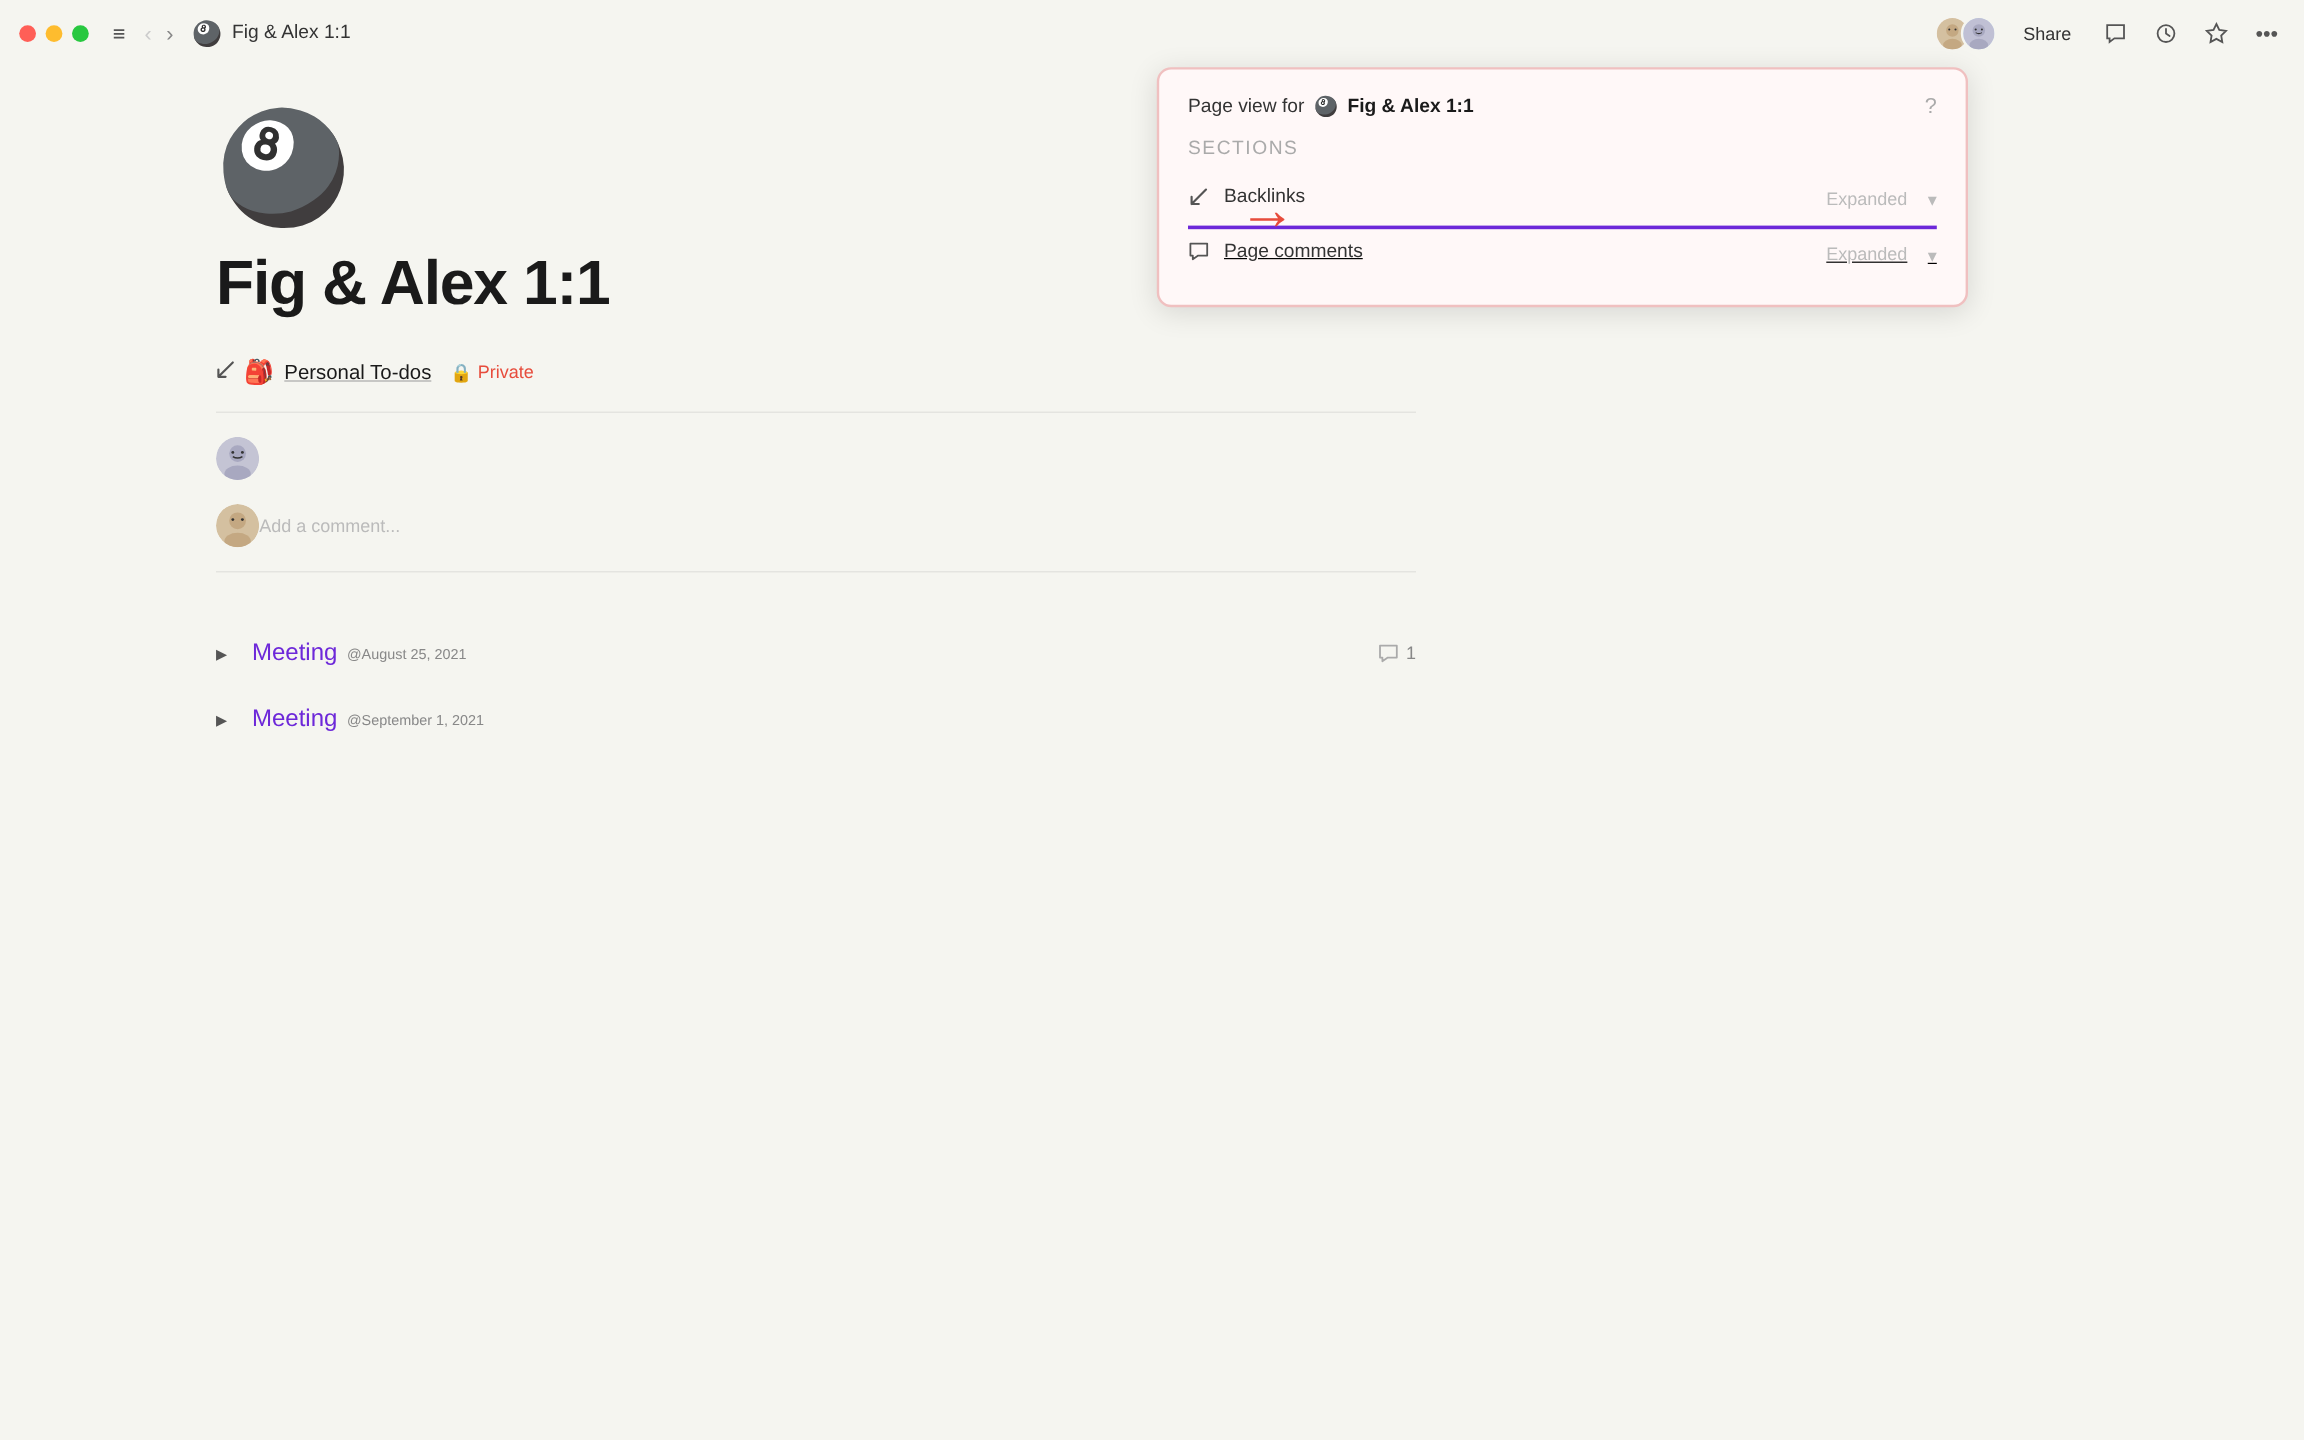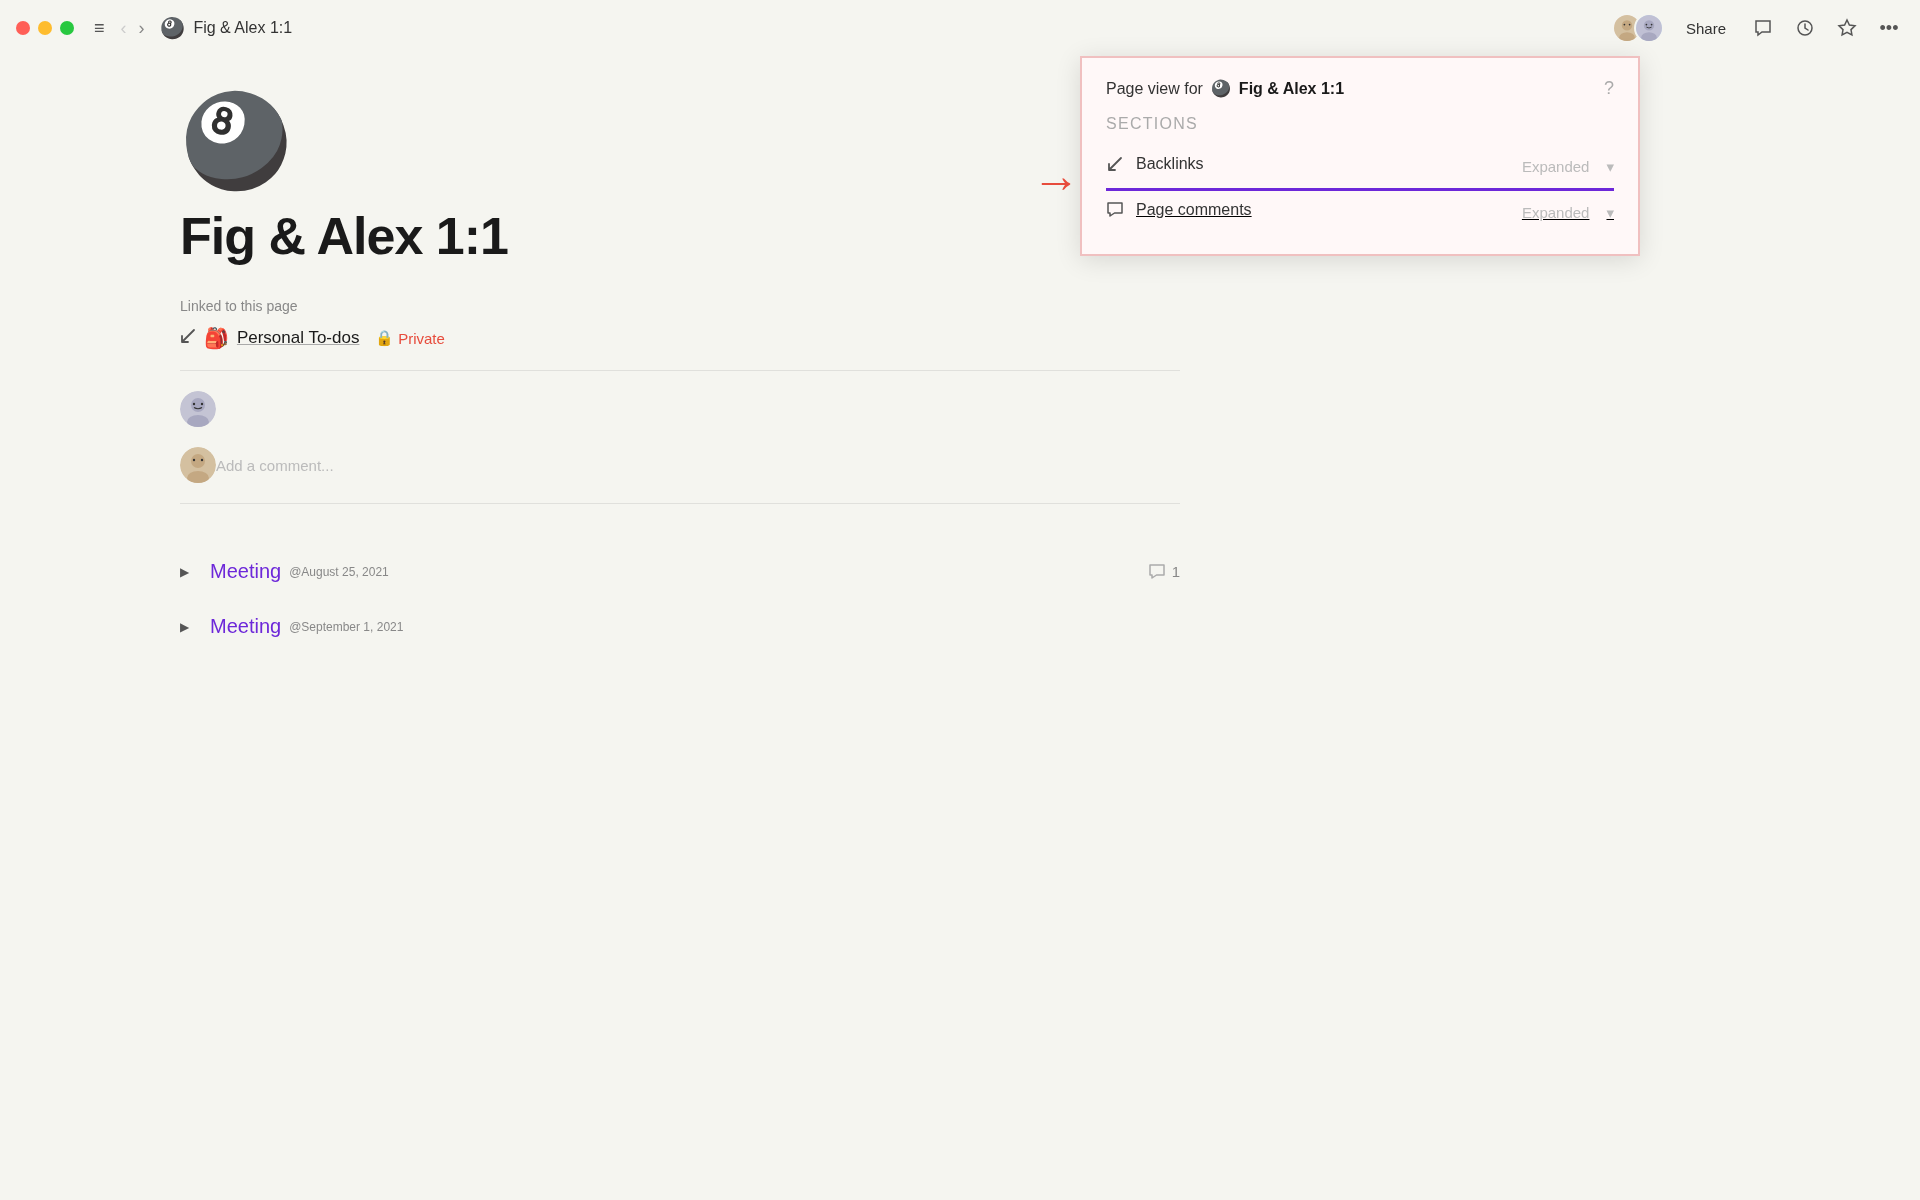--- a/index.html
+++ b/index.html
@@ -295,24 +295,24 @@
       gap: 6px;
       color: #888;
       font-size: 15px;
     }
 
     
     .page-view-popup {
       position: absolute;
       top: 56px;
       right: 280px;
-      width: 560px;
+      width: 676px;
       background: #fff8f8;
       border: 2px solid #f0c0c0;
-      border-radius: 0;
+      border-radius: 12px;
       padding: 20px 24px;
       box-shadow: 0 4px 24px rgba(0,0,0,0.12);
       z-index: 100;
     }
 
     .popup-header {
       display: flex;
       align-items: center;
       justify-content: space-between;
       margin-bottom: 16px;
@@ -512,21 +512,20 @@
 <div class="red-arrow">
   →
 </div>
 
 <div class="main-content">
 
   <span class="page-header-emoji">🎱</span>
 
   <h1 class="page-title">Fig &amp; Alex 1:1</h1>
 
-  <div class="linked-section-label">Linked to this page</div>
 
   <div class="linked-item">
     <span class="backlink-icon">
       <svg width="16" height="16" viewBox="0 0 16 16" fill="none">
         <path d="M2 14L14 2M2 14h6M2 14V8" stroke="#555" stroke-width="1.8" stroke-linecap="round" stroke-linejoin="round"></path>
       </svg>
     </span>
     <span class="linked-page-icon">🎒</span>
     <span class="linked-page-name">Personal To-dos</span>
     <div class="private-badge">

